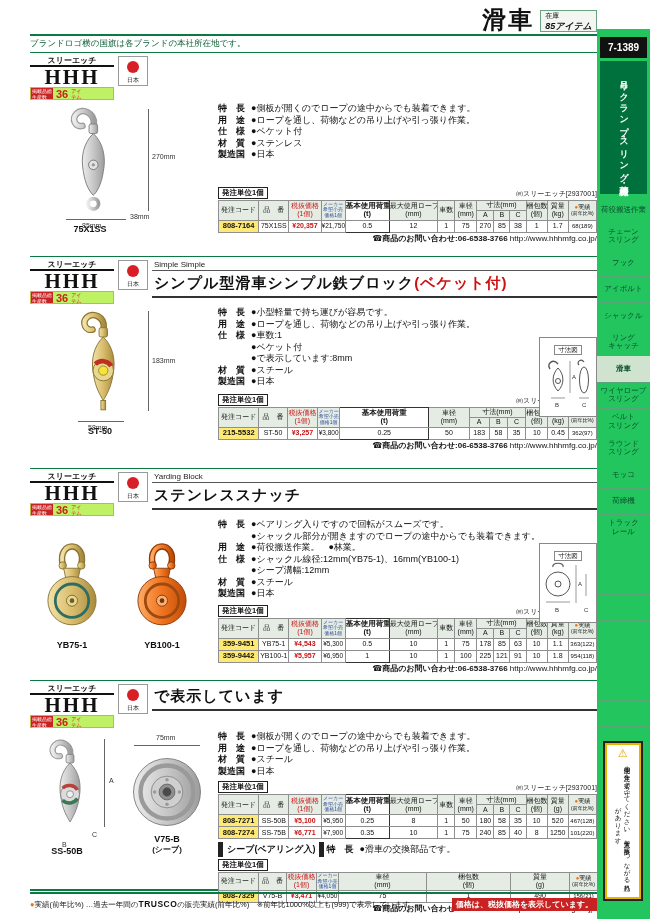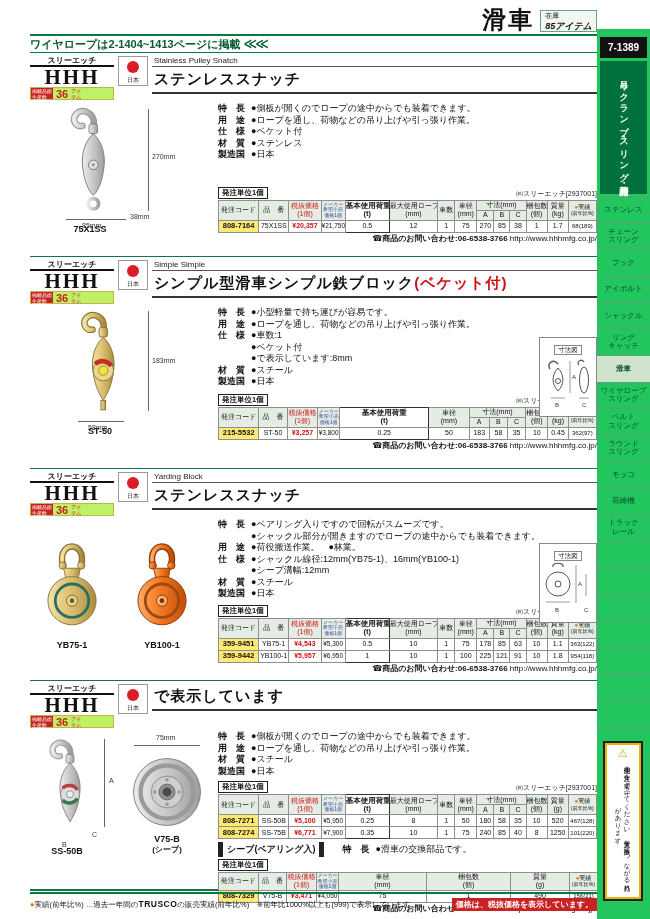--- a/index.html
+++ b/index.html
@@ -64,21 +64,21 @@
   .odot{color:#e87511;}
   .tiny{font-size:5px;}
   .td-code{background:#ffe975;font-weight:bold;font-size:7.5px;}
   .td-price{color:var(--red);font-weight:bold;}
   .td-msrp{font-size:6.5px;}
   .td-rec{font-size:6px;}
   .contact-line{text-align:right;font-size:8px;margin-top:1px;line-height:10px;}
   .contact{font-weight:bold;}
   .url{font-weight:normal;}
   
-  .sheave-row{display:flex;align-items:center;gap:18px;margin:3px 0 2px;}
+  .sheave-row{display:flex;align-items:center;gap:2px;margin:3px 0 2px;}
   .sheave-label{border-left:5px solid #222;border-right:5px solid #222;background:#fff;font-weight:bold;font-size:9px;padding:1px 4px;}
   .sheave-feat{font-size:9px;}
   .sheave-feat b{margin-right:6px;}
   
   .prod{position:absolute;text-align:center;}
   .prod-name{font-size:9px;font-weight:bold;margin-top:1px;}
   .prod-sub{font-size:8px;font-weight:bold;}
   .dim{position:absolute;font-size:7px;color:#333;white-space:nowrap;}
   .vline{position:absolute;border-left:1px solid #666;width:0;}
   .hline{position:absolute;border-top:1px solid #666;height:0;}
@@ -134,45 +134,38 @@
 
   <div class="hdr-row1">
     <span class="page-title">滑車</span>
     <span class="stock-badge">
       <span class="sl">在庫</span>
       <span class="sn">85アイテム</span>
     </span>
   </div>
   <div class="gline2"></div>
   <div class="hdr-row2">
-    <span class="note-right">
-      <span>ワイヤロープは2-1404~1413ページに掲載</span>
-      <span class="arr">≪≪</span>
-    </span>
+    <span class="note-left">ブランドロゴ横の国旗は各ブランドの本社所在地です。</span>
   </div>
   <div class="gline1"></div>
 
   <div class="section" style="height:204px">
     <div class="sec-head">
       <div class="brand-block">
         <div class="brand-kana">スリーエッチ</div>
         <div class="brand-logo">HHH</div>
         <div class="brand-badge">
           <span class="badge-small"><span>掲載品総</span><br><span>生産数</span></span>
           <span class="badge-num">36</span>
           <span class="badge-suffix"><span>アイ</span><br><span>テム</span></span>
         </div>
       </div>
       <div class="flag-box">
         <span class="flag-circle"></span>
         <span class="flag-label">日本</span>
-      </div>
-      <div class="sec-titles">
-        <div class="sec-sub">Stainless Pulley Snatch</div>
-        <div class="sec-title"><span>ステンレススナッチ</span><span class="red"></span></div>
       </div>
     </div>
     <div class="sec-body">
       <div class="prod-col">
         <div class="prod" style="left:28px;top:4px">
           <svg width="64" height="114" viewBox="0 0 64 120">
             <path d="M36 20 C37 8 24 3 18 9 C12 15 17 24 24 22" fill="none" stroke="#9a9a9a" stroke-width="7" stroke-linecap="round"></path>
             <path d="M36 20 C37 8 24 3 18 9 C12 15 17 24 24 22" fill="none" stroke="url(#gSil)" stroke-width="4.5" stroke-linecap="round"></path>
             <rect x="31" y="20" width="9" height="10" rx="2" fill="url(#gSil)" stroke="#808080"></rect>
             <path d="M35.5 30 C46 40 49 55 46 70 C44 84 39 92 35.5 95 C32 92 27 84 25 70 C22 55 25 40 35.5 30 Z" fill="url(#gSil)" stroke="#7d7d7d"></path>
@@ -814,21 +807,21 @@
   </span>
   <span class="price-badge">価格は、税抜価格を表示しています。</span>
 </div>
 
 <div class="sidebar">
   <div class="page-tab">7-1389</div>
   <div class="cat-tab">
       <span class="vt">吊りクランプ・スリング・荷締機</span>
     </div>
   <div class="side-items">
-    <div class="side-item">ステンレス</div>
+    <div class="side-item">荷役搬送作業</div>
     <div class="side-item">チェーン
 スリング</div>
     <div class="side-item">フック</div>
     <div class="side-item">アイボルト</div>
     <div class="side-item">シャックル</div>
     <div class="side-item">リング
 キャッチ</div>
     <div class="side-item active">滑車</div>
     <div class="side-item">ワイヤローブ
 スリング</div>

